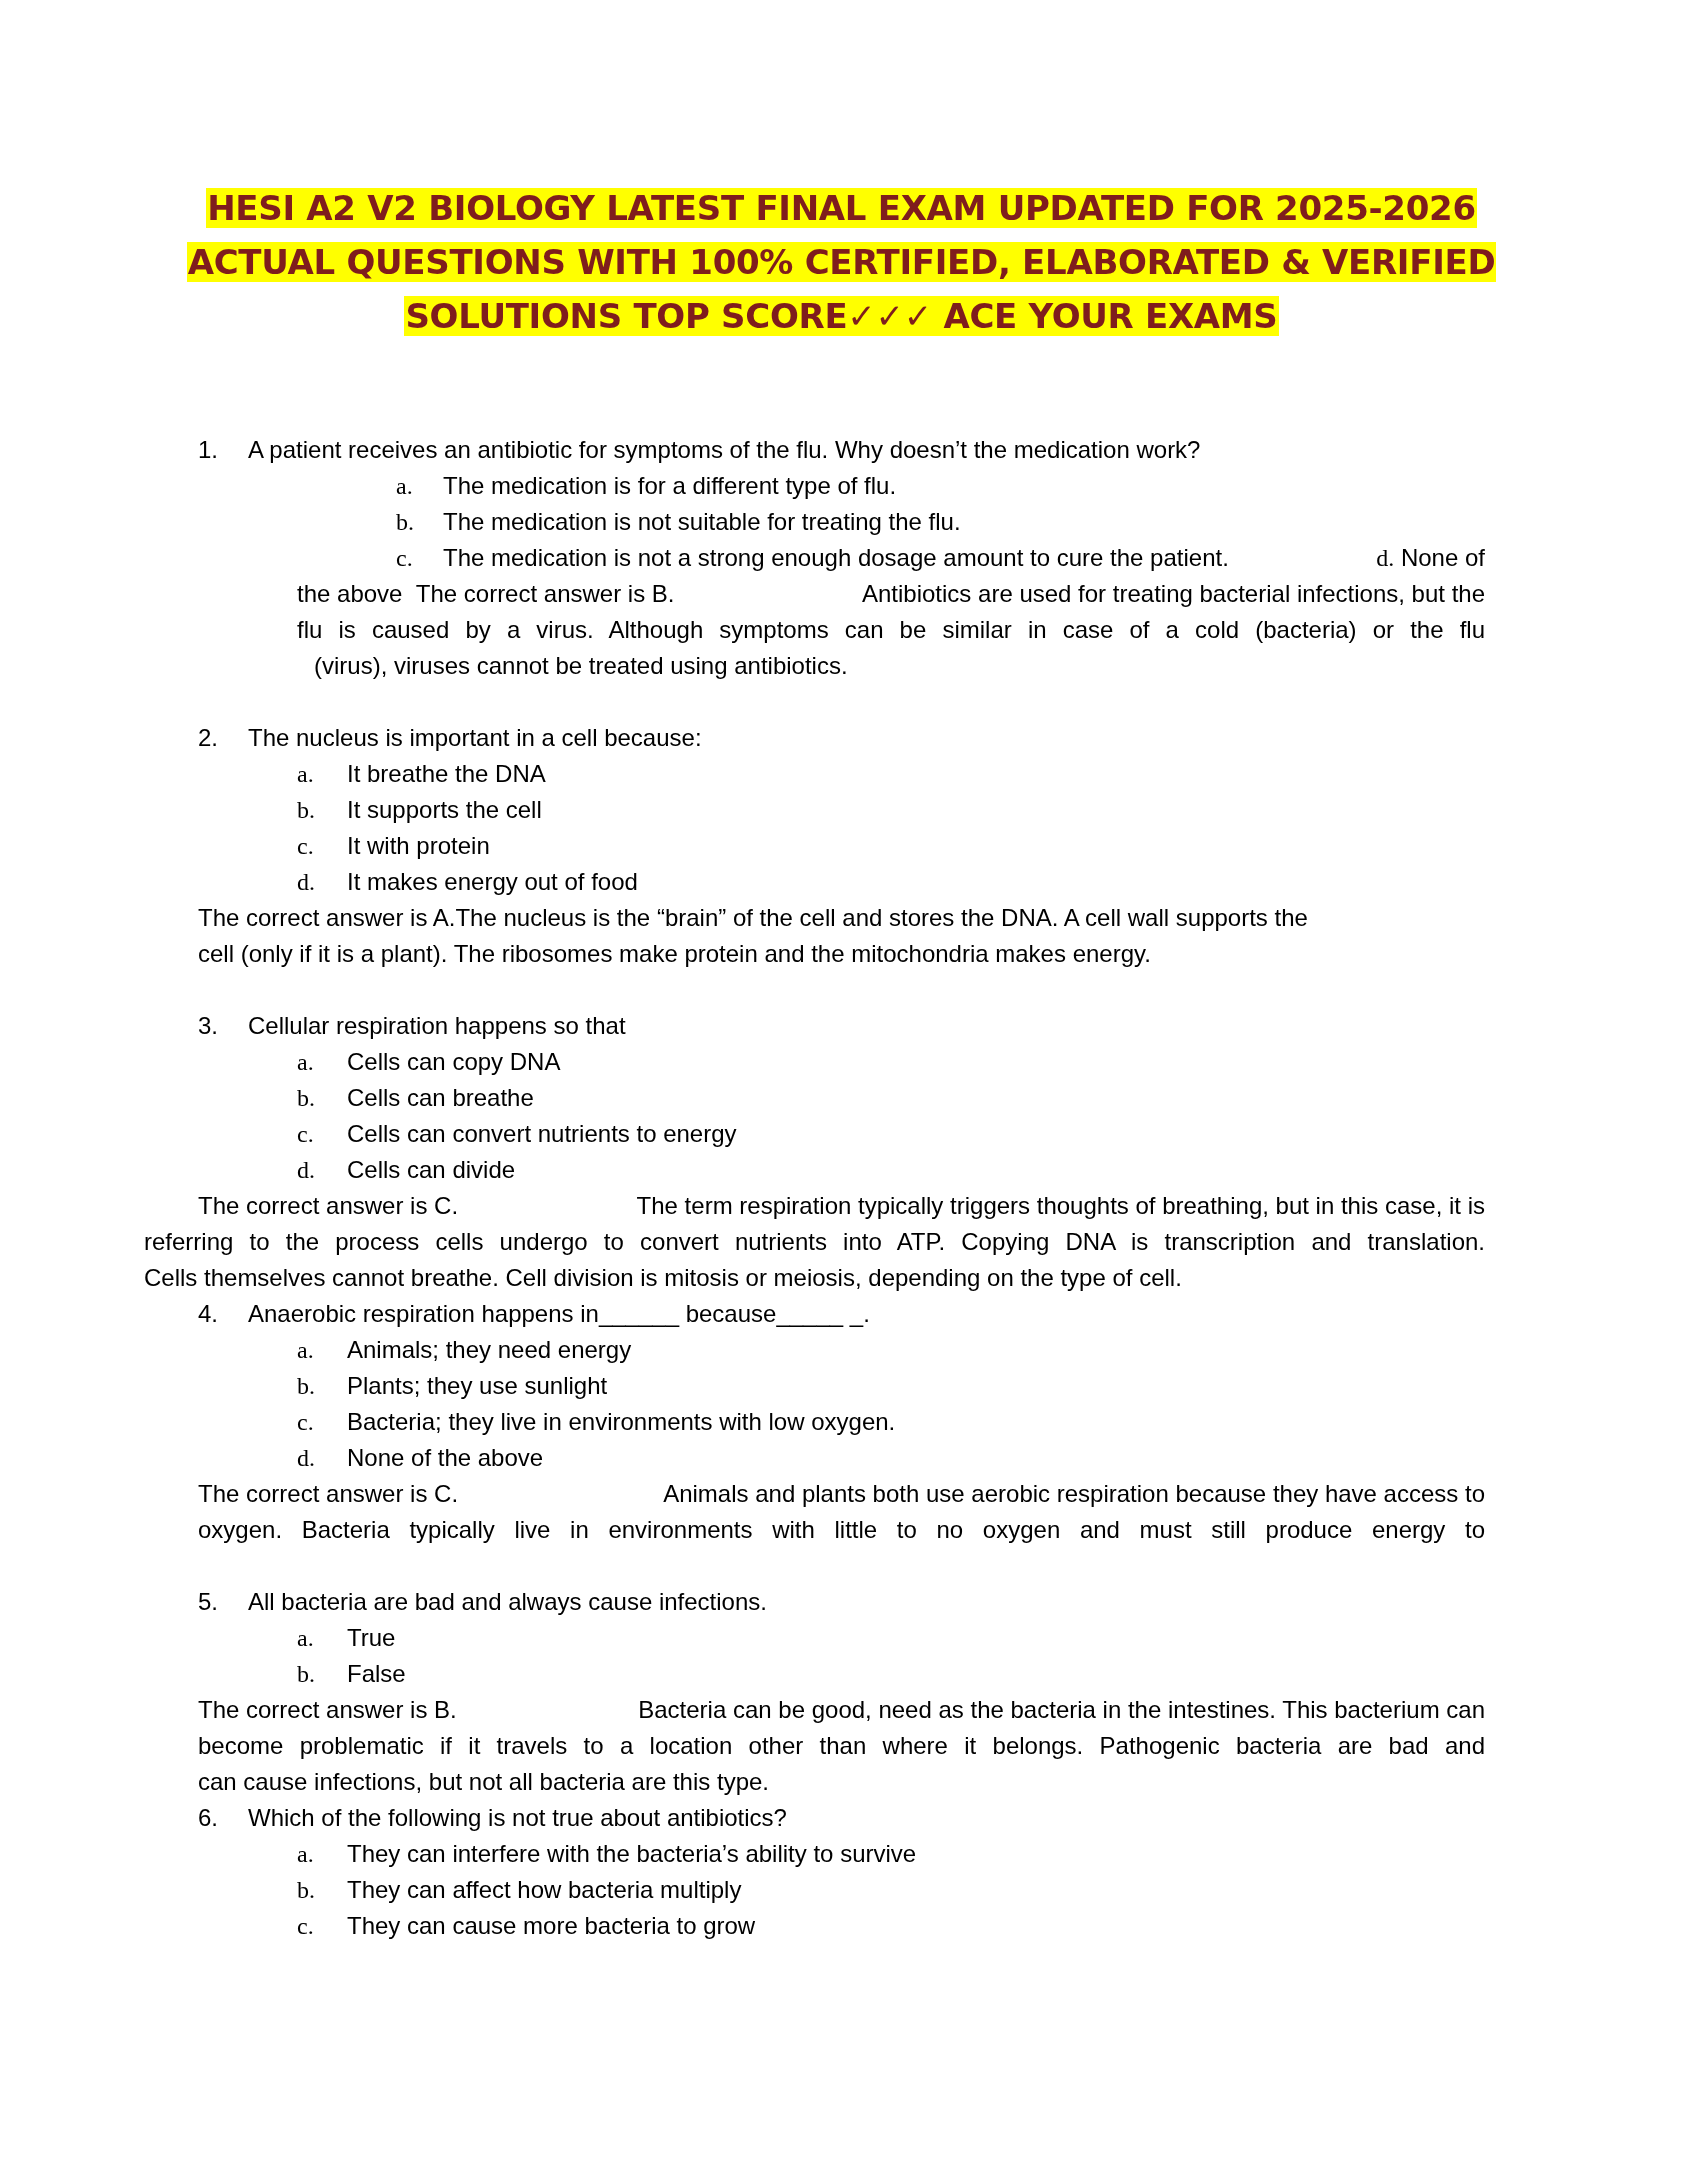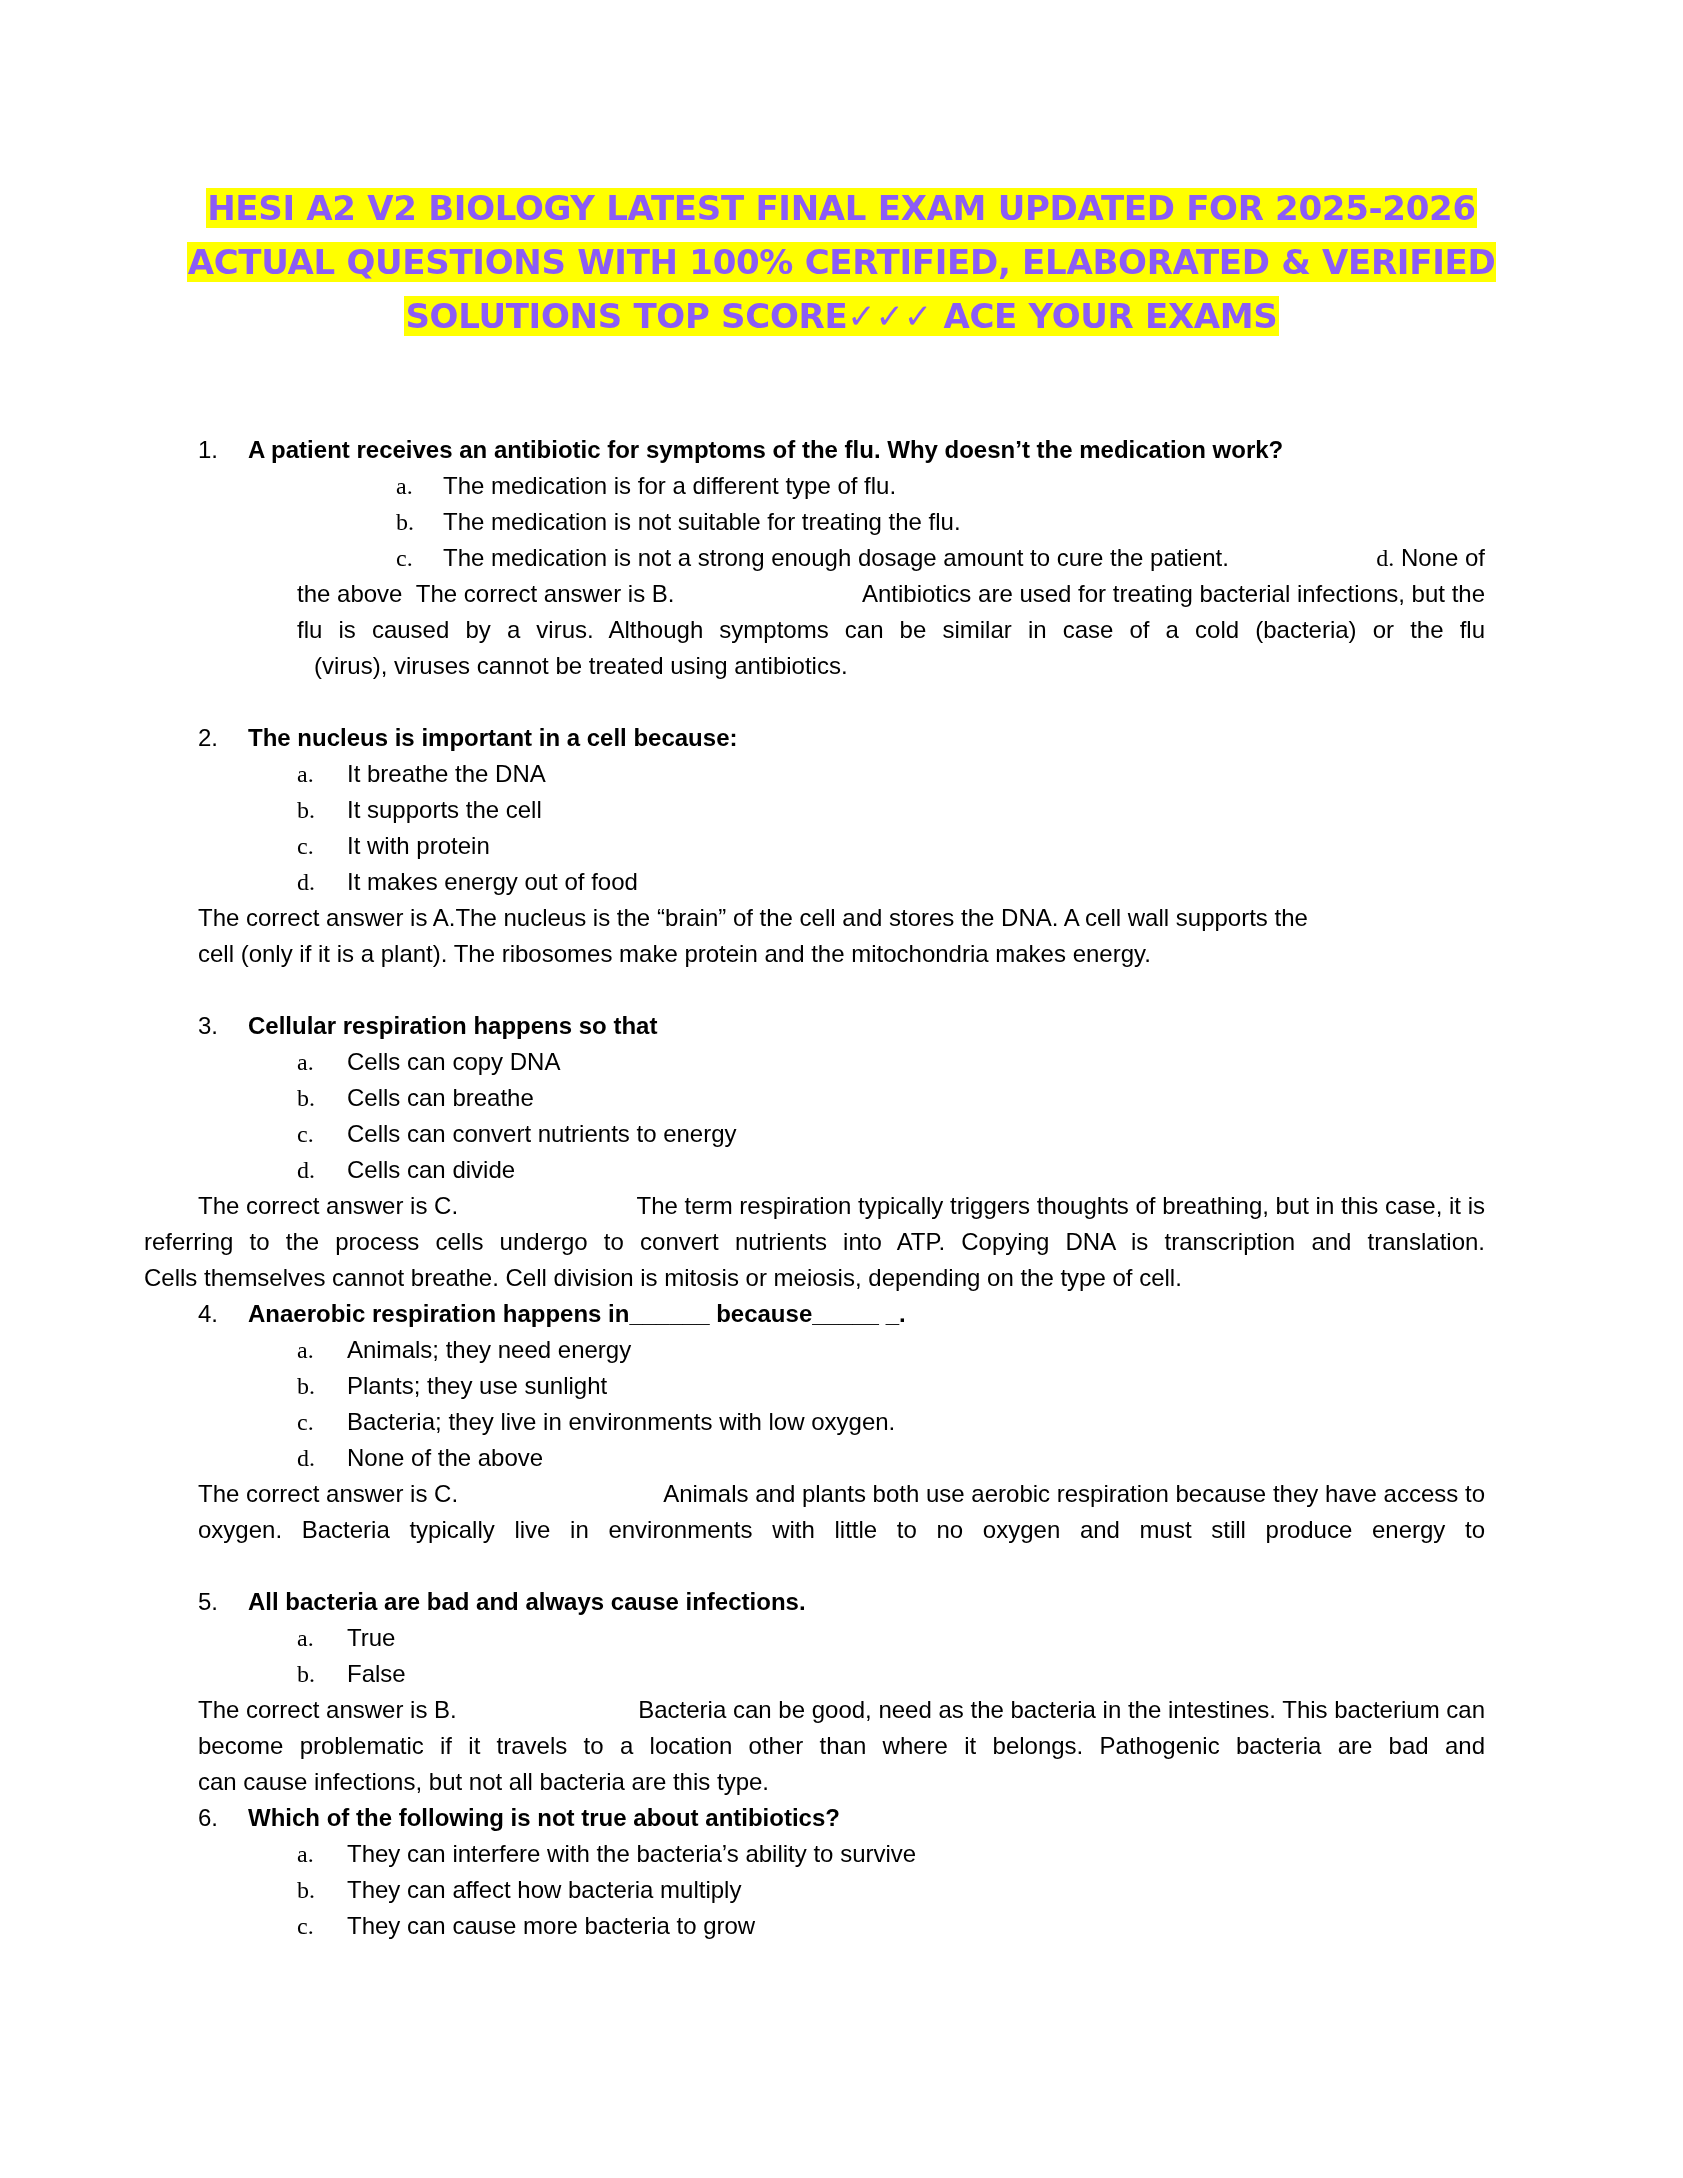--- a/index.html
+++ b/index.html
@@ -1,29 +1,29 @@
 <!DOCTYPE html>
 <html><head>
   <meta charset="utf-8">
   <style>
     html, body { margin: 0; padding: 0; background: #ffffff; }
     body { width: 1683px; height: 2178px; position: relative; overflow: hidden; }
     .page { position: absolute; left: 0; top: 0; width: 1683px; height: 2178px; background: #fff; }
 
     .title { position: absolute; left: 0; top: 181px; width: 1683px; text-align: center;
-      font-family: "DejaVu Sans", sans-serif; font-weight: bold; font-size: 34px; color: #8b5cf6; }
+      font-family: "DejaVu Sans", sans-serif; font-weight: bold; font-size: 34px; color: #7f1d1d; }
     .title-line { display: block; height: 54px; line-height: 54px; }
     .title-line span { background: #ffff00; padding: 0 1px; letter-spacing: -0.3px; }
 
     .body { position: absolute; left: 0; top: 432px; width: 1683px;
       font-family: "Liberation Sans", sans-serif; font-size: 24px; color: #000; }
     .ln { position: relative; height: 36px; line-height: 36px; white-space: nowrap; }
     .blank { height: 36px; }
     .num { position: absolute; }
-    .qtext { position: absolute; font-weight: bold; }
+    .qtext { position: absolute; }
     .opt-letter { position: absolute; font-family: "Liberation Serif", serif; font-size: 24px; }
     .opt-text { position: absolute; }
     .para { position: absolute; right: 198px; text-align: justify; text-align-last: justify; }
     .para.last { text-align-last: left; }
     b { font-weight: normal; }
     .serif { font-family: "Liberation Serif", serif; }
   </style>
 </head>
 <body>
 

